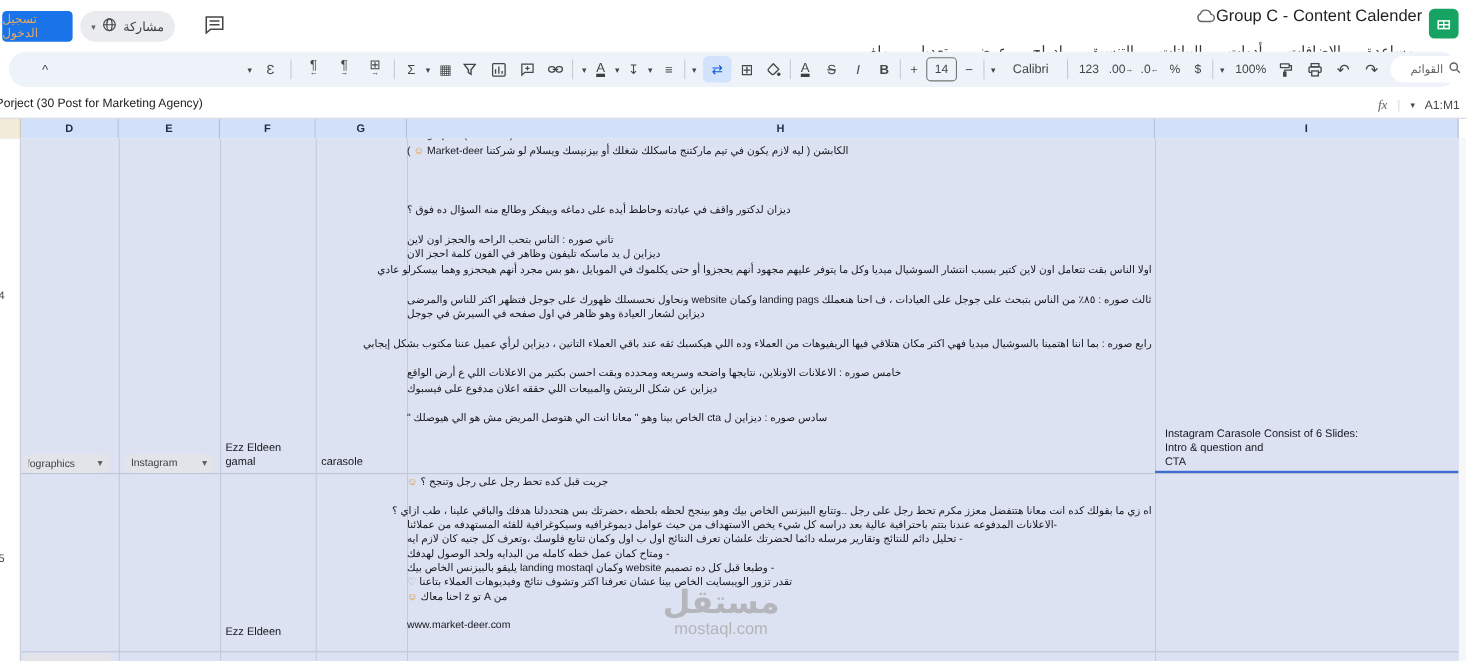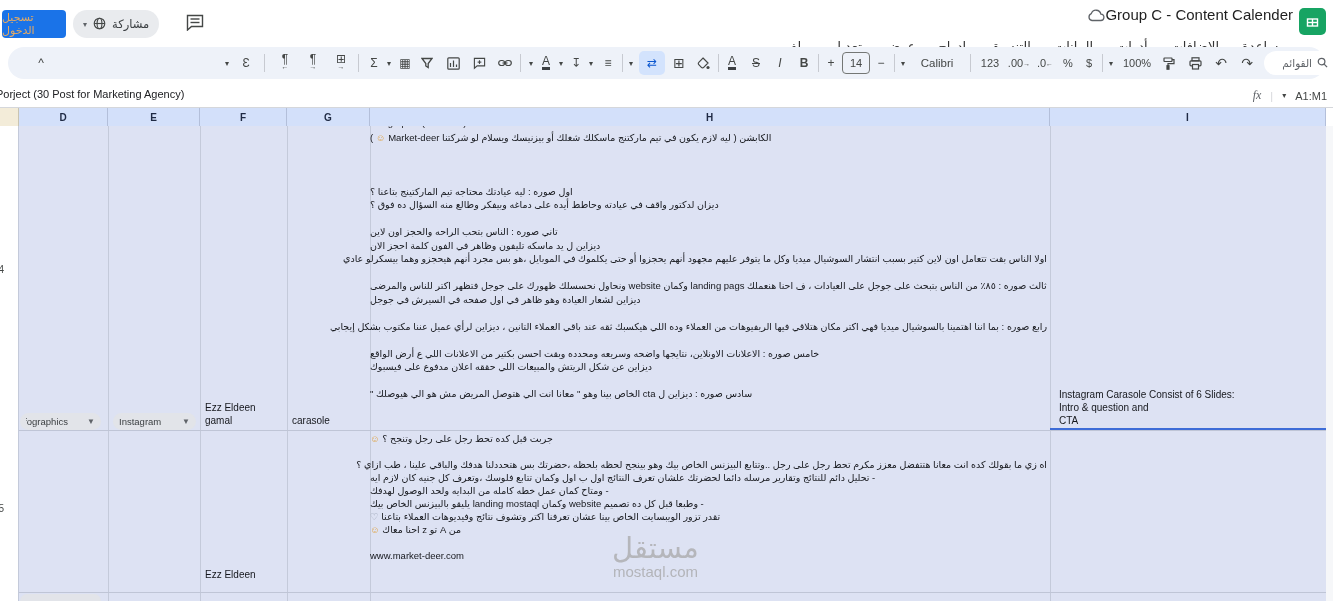--- a/index.html
+++ b/index.html
@@ -50,21 +50,21 @@
   .cellblock .ln{height:13.5px;line-height:13.5px}
   #h15block .ln{height:13px;line-height:13px}
   .ltrblock{position:absolute;direction:ltr;text-align:left;font-size:10px;color:#15171c;white-space:nowrap}
   .ltrblock .ln{height:12.8px;line-height:12.8px}
   .chip{position:absolute;height:17px;background:#e2e4e9;border-radius:9px;display:flex;align-items:center;justify-content:space-between;padding:0 6px;box-sizing:border-box;font-size:9.5px;color:#3c4043;direction:ltr}
   .chip .chip-caret{font-size:8px;color:#5f6368}
   .chip .chip-label{overflow:hidden;direction:rtl;text-align:left;white-space:nowrap}
   .emj{color:#e09b2d}
   .emh{color:#98a1b3}
   #watermark{position:absolute;left:578px;top:533px;width:155px;text-align:center;opacity:.72;z-index:40;pointer-events:none}
-  #wm-ar{font-size:29px;font-weight:normal;color:#a6a6a6;line-height:30px}
+  #wm-ar{font-size:29px;font-weight:bold;color:#a6a6a6;line-height:30px}
   #wm-en{font-size:15px;color:#a3a3a3;line-height:18px}
 </style>
 </head>
 <body>
 
 <div id="titlebar">
   <div id="sheets-logo">
     <svg width="15" height="19" viewBox="0 0 15 19">
         <rect x="0" y="0" width="15" height="19" rx="1.5" fill="#17a463"></rect>
         <rect x="2.5" y="7" width="10" height="7" fill="none" stroke="#fff" stroke-width="1.4"></rect>
@@ -283,21 +283,20 @@
       <div class="ln">Ezz Eldeen</div>
       <div class="ln">gamal</div>
     </div>
   <div class="ltrblock" style="left:292px;top:289px"><span>carasole</span></div>
   <div class="ltrblock" style="left:372px;top:-9px;font-size:9.5px"><span>Infographic ( carasole)</span></div>
   <div class="cellblock" style="left:370px;top:4.5px;width:677px">
       <div class="ln">الكابشن ( ليه لازم يكون في تيم ماركتنج ماسكلك شغلك أو بيزنيسك ويسلام لو شركتنا Market-deer <span class="emj">☺</span> )</div>
       <div class="ln">&nbsp;</div>
       <div class="ln">&nbsp;</div>
       <div class="ln">&nbsp;</div>
-      <div class="ln">اول صوره : ليه عيادتك محتاجه تيم الماركتينج بتاعنا ؟</div>
       <div class="ln">ديزان لدكتور واقف في عيادته وحاطط أيده على دماغه وبيفكر وطالع منه السؤال ده فوق ؟</div>
       <div class="ln">&nbsp;</div>
       <div class="ln">تاني صوره : الناس بتحب الراحه والحجز اون لاين</div>
       <div class="ln">ديزاين ل يد ماسكه تليفون وظاهر في الفون كلمة احجز الان</div>
       <div class="ln">اولا الناس بقت تتعامل اون لاين كتير بسبب انتشار السوشيال ميديا وكل ما يتوفر عليهم مجهود أنهم يحجزوا أو حتى يكلموك في الموبايل ،هو بس مجرد أنهم هيحجزو وهما بيسكرلو عادي</div>
       <div class="ln">&nbsp;</div>
       <div class="ln">ثالث صوره : ٨٥٪ من الناس بتبحث على جوجل على العيادات ، ف احنا هنعملك landing pags وكمان website ونحاول نحسسلك ظهورك على جوجل فتظهر اكتر للناس والمرضى</div>
       <div class="ln">ديزاين لشعار العيادة وهو ظاهر في اول صفحه في السيرش في جوجل</div>
       <div class="ln">&nbsp;</div>
       <div class="ln">رابع صوره : بما اننا اهتمينا بالسوشيال ميديا فهي اكتر مكان هتلاقي فيها الريفيوهات من العملاء وده اللي هيكسبك ثقه عند باقي العملاء التانين ، ديزاين لرأي عميل عننا مكتوب بشكل إيجابي</div>
@@ -311,20 +310,21 @@
       <div class="ln">Instagram Carasole Consist of 6 Slides:</div>
       <div class="ln">Intro &amp; question and</div>
       <div class="ln"> CTA</div>
     </div>
 
   <div class="ltrblock" style="left:205px;top:443px"><span>Ezz Eldeen</span></div>
   <div class="cellblock" id="h15block" style="left:370px;top:306px;width:677px">
       <div class="ln">جربت قبل كده تحط رجل على رجل وتنجح ؟ <span class="emj">☺</span></div>
       <div class="ln">&nbsp;</div>
       <div class="ln">اه زي ما بقولك كده انت معانا هتتفضل معزز مكرم تحط رجل على رجل ..وتتابع البيزنس الخاص بيك وهو بينجح لحظه بلحظه ،حضرتك بس هتحددلنا هدفك والباقي علينا ، طب ازاي ؟</div>
+      <div class="ln">-الاعلانات المدفوعه عندنا بتتم باحترافية عالية بعد دراسه كل شيء يخص الاستهداف من حيث عوامل ديموغرافيه وسيكوغرافية للفئه المستهدفه من عملائنا</div>
       <div class="ln">- تحليل دائم للنتائج وتقارير مرسله دائما لحضرتك علشان تعرف النتائج اول ب اول وكمان تتابع فلوسك ،وتعرف كل جنيه كان لازم ايه</div>
       <div class="ln">- ومتاح كمان عمل خطه كامله من البدايه ولحد الوصول لهدفك</div>
       <div class="ln">- وطبعا قبل كل ده تصميم website وكمان landing mostaql يليقو بالبيزنس الخاص بيك</div>
       <div class="ln">تقدر تزور الويبسايت الخاص بينا عشان تعرفنا اكتر وتشوف نتائج وفيديوهات العملاء بتاعنا <span class="emh">♡</span></div>
       <div class="ln">من A تو z احنا معاك <span class="emj">☺</span></div>
       <div class="ln">&nbsp;</div>
       <div class="ln">www.market-deer.com</div>
     </div>
 
   <div class="chip" style="left:20px;top:468px;width:81px;height:14px"></div>

